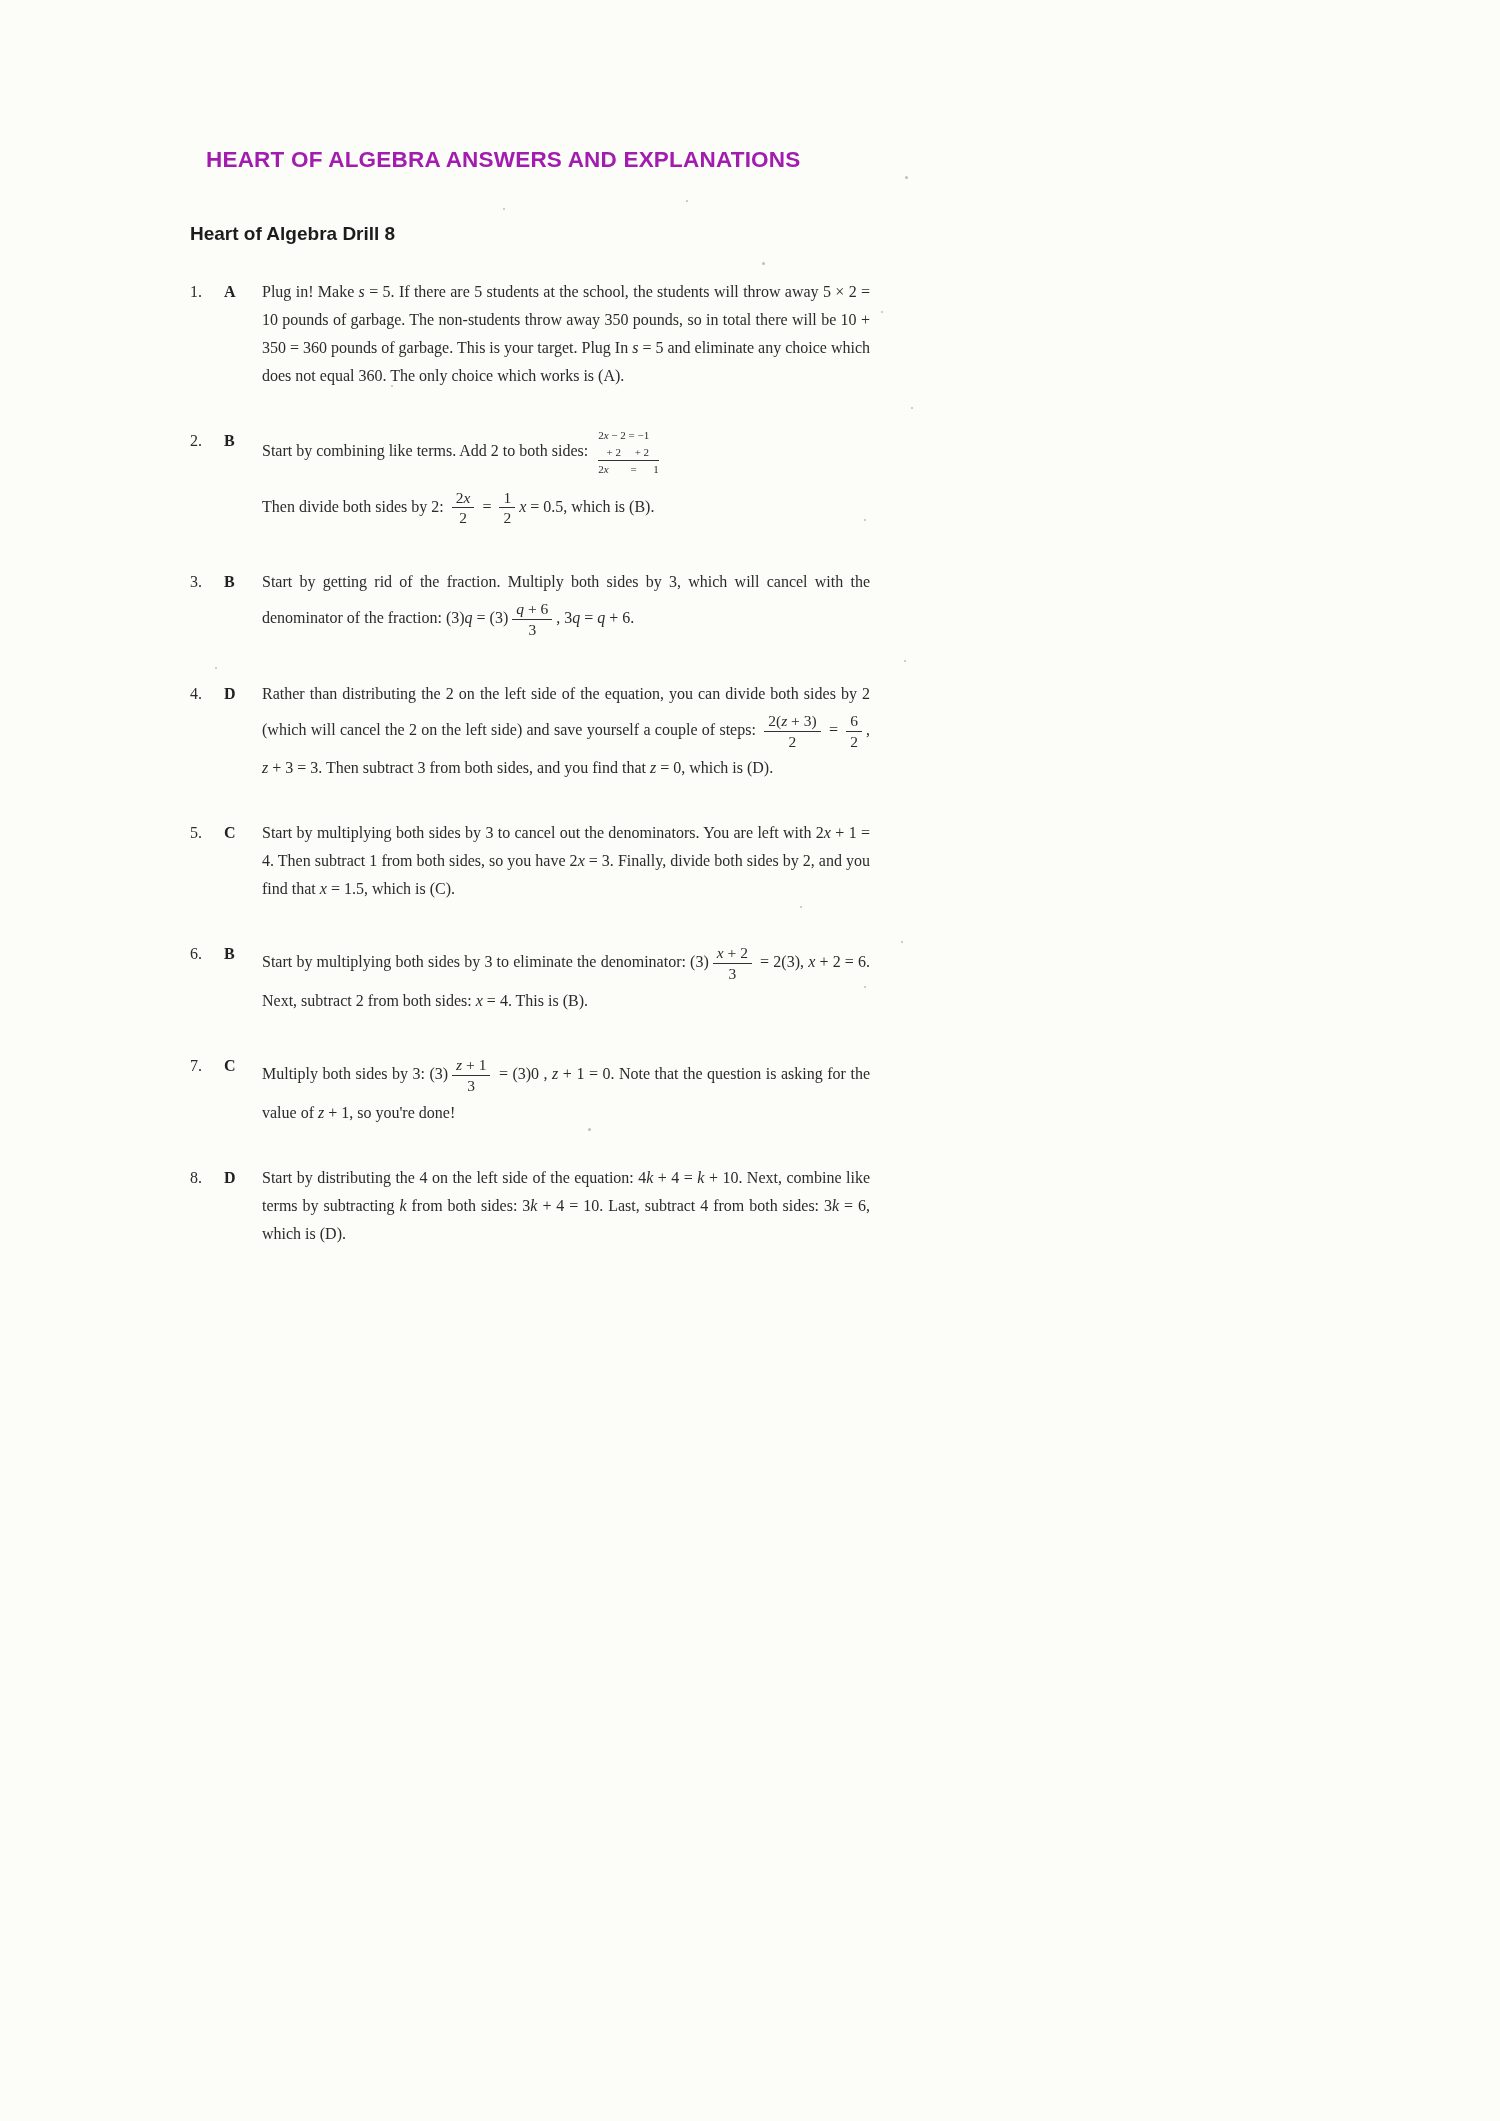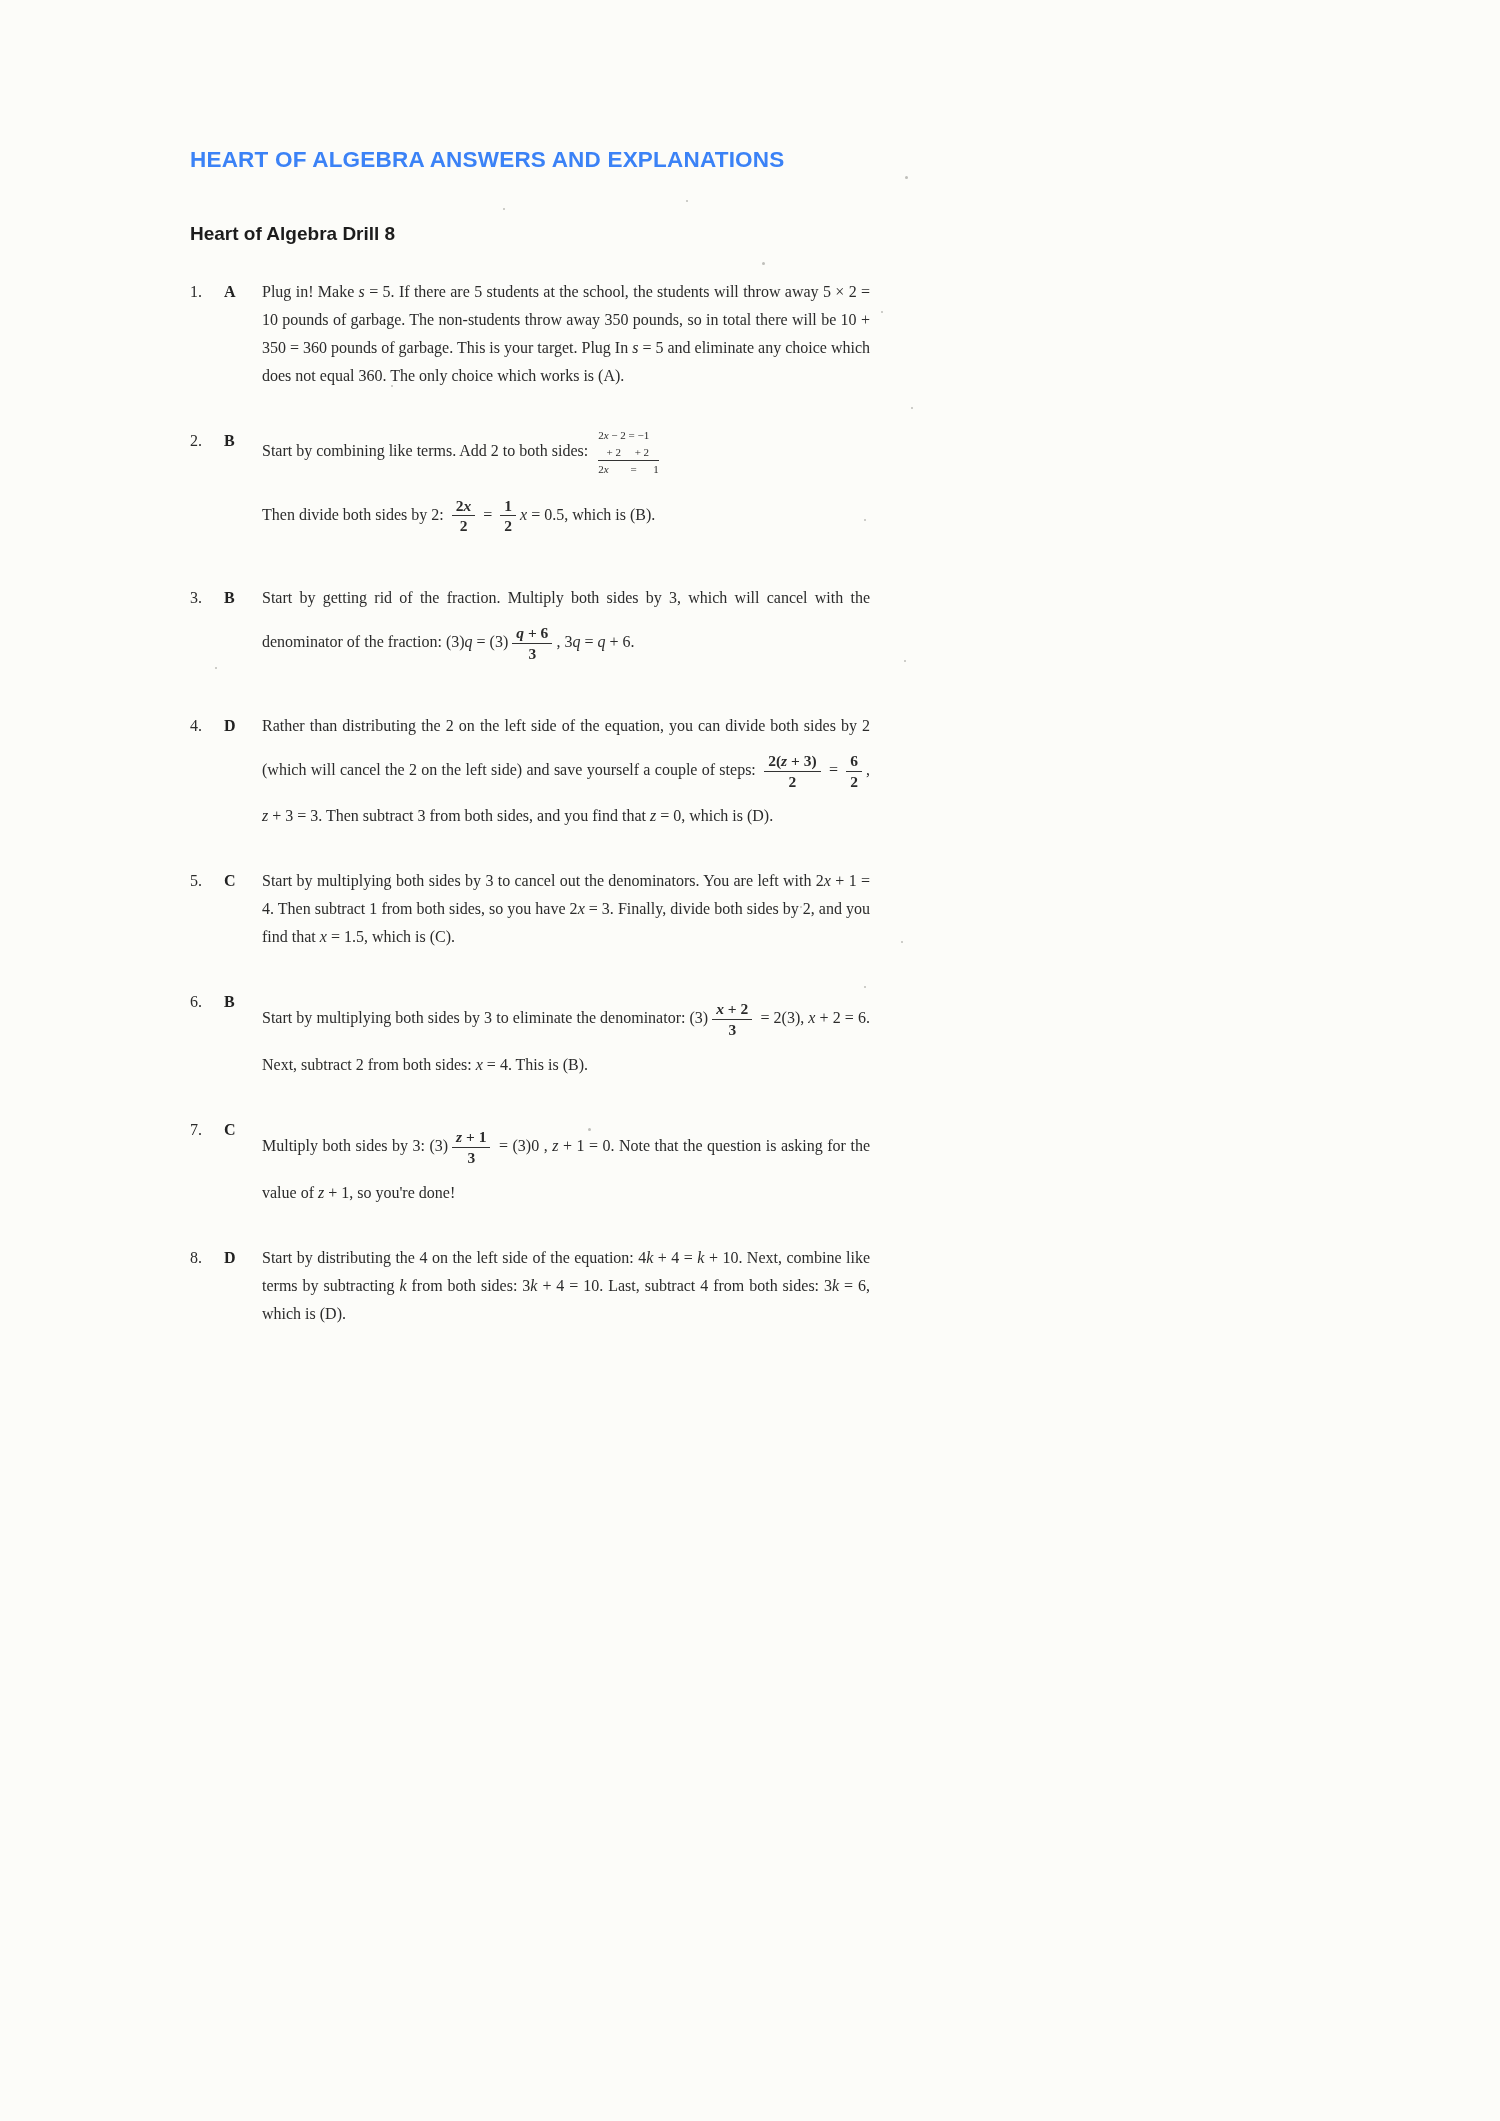--- a/index.html
+++ b/index.html
@@ -19,21 +19,22 @@
     top: 146px;
     width: 680px;
     font-size: 16px;
     line-height: 28px;
   }
   .doc-title {
     font-family: "Liberation Sans", sans-serif;
     font-weight: 700;
     font-size: 22.5px;
     letter-spacing: 0.2px;
-    color: #3b82f6;
+    color: #a21caf;
+    margin-left: 16px;
   }
   .section-heading {
     font-family: "Liberation Sans", sans-serif;
     font-weight: 700;
     font-size: 19px;
     color: #1c1c1c;
     margin-top: 46px;
   }
   .answer-list { margin-top: 30px; }
   .answer-item {
@@ -44,23 +45,22 @@
   .col-num { color: #2b2b2b; }
   .col-letter { font-weight: 700; color: #222; }
   .col-body { color: #2b2b2b; }
   .para { text-align: justify; }
   .para + .para { margin-top: 7px; }
   .frac {
     display: inline-block;
     vertical-align: middle;
     text-align: center;
     line-height: 1.15;
-    margin: 12px 4px;
+    margin: 4px 4px;
     font-size: 15.5px;
-    font-weight: bold;
   }
   .fnum { display: block; border-bottom: 1.3px solid #333; padding: 0 4px 1px; }
   .fden { display: block; padding-top: 1px; }
   .eq-stack {
     display: inline-block;
     vertical-align: middle;
     margin-left: 10px;
     line-height: 1.5;
     font-size: 11px;
   }

